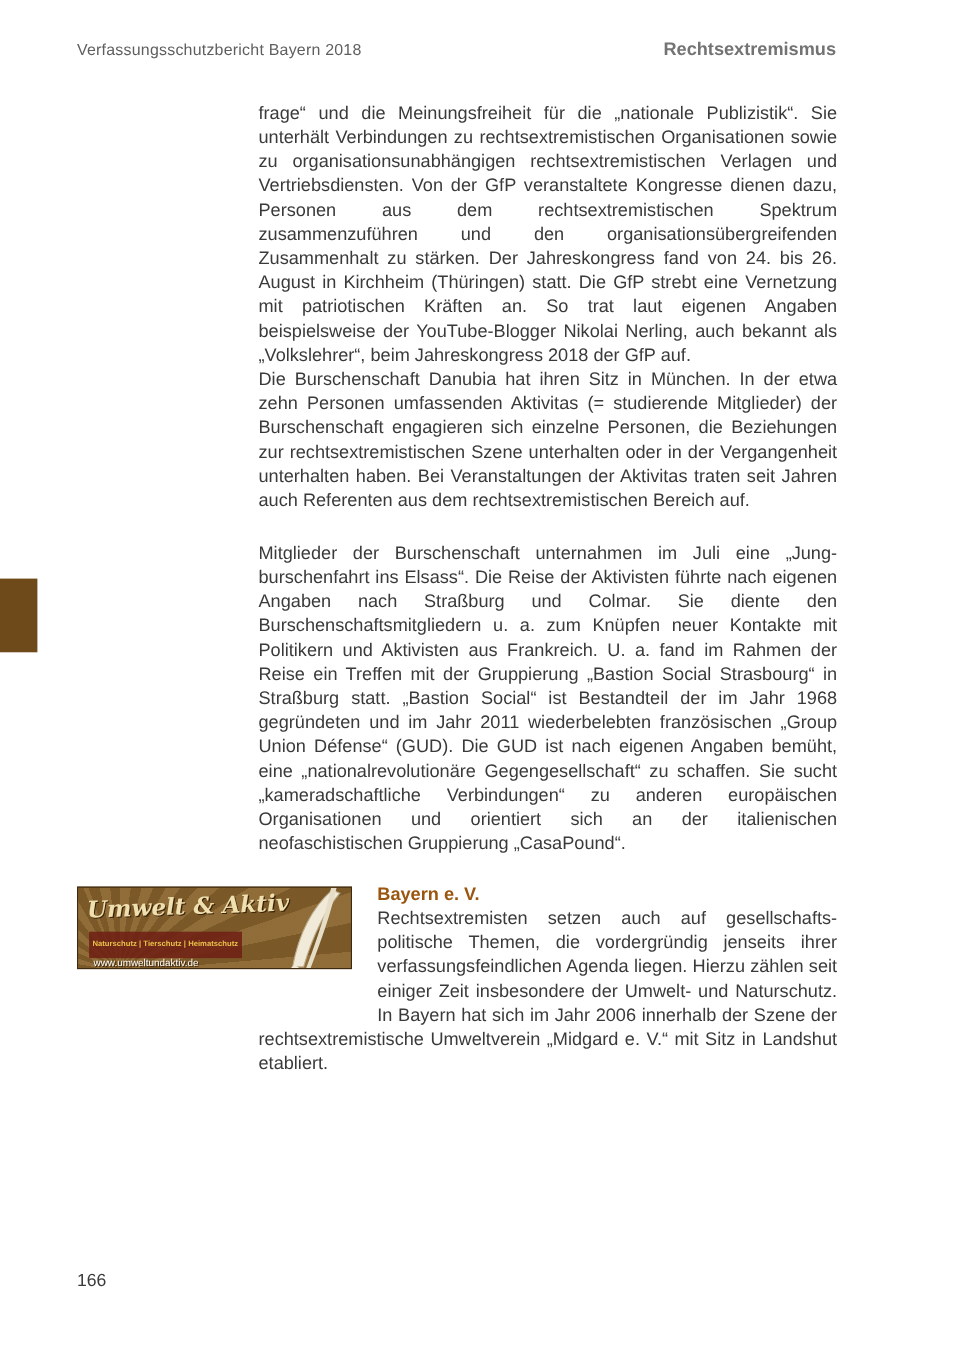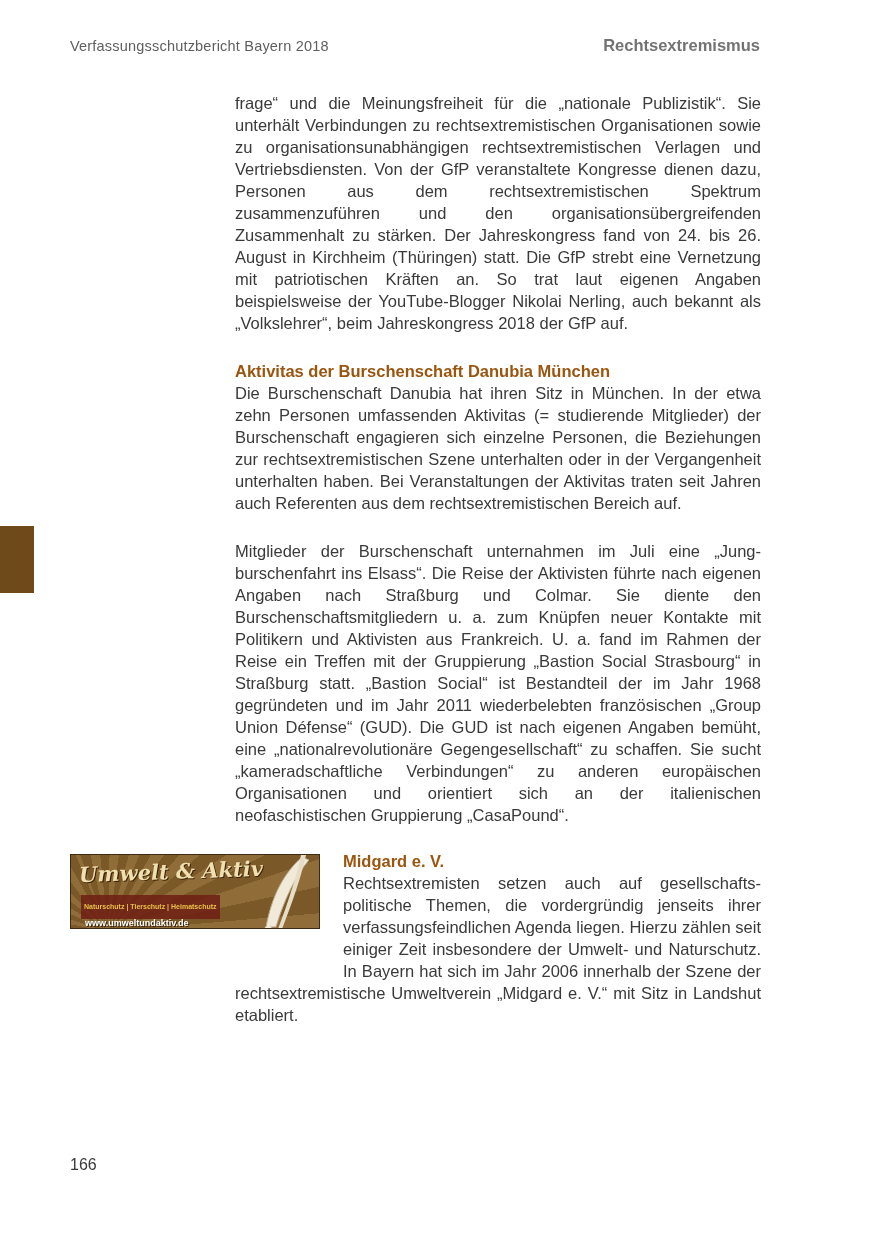--- a/index.html
+++ b/index.html
@@ -103,21 +103,21 @@
     color: #e8c04a;
     background: rgba(110,30,20,0.85);
     padding: 1px 3px;
     white-space: nowrap;
   }
   .cover-url {
     position: absolute;
     left: 14px;
     top: 57px;
     font-size: 9px;
-    font-weight: bold;
+    font-weight: normal;
     color: #ffffff;
     text-shadow: 1px 1px 0 #3a2408;
     white-space: nowrap;
   }
   .cover-quill {
     position: absolute;
     right: 4px;
     top: 0;
     height: 75px;
     width: 62px;
@@ -139,41 +139,40 @@
     <span class="running-left">Verfassungsschutzbericht Bayern 2018</span>
     <span class="running-right">Rechtsextremismus</span>
   </header>
 
   <div class="margin-marker"></div>
 
   <main class="body-column">
 
     <p>frage“ und die Meinungsfreiheit für die „nationale Publizistik“. Sie unterhält Verbindungen zu rechtsextremistischen Organisa­tionen sowie zu organisationsunabhängigen rechtsextremisti­schen Verlagen und Vertriebsdiensten. Von der GfP veranstaltete Kongresse dienen dazu, Personen aus dem rechtsextremisti­schen Spektrum zusammenzuführen und den organisationsüber­greifenden Zusammenhalt zu stärken. Der Jahreskongress fand von 24. bis 26. August in Kirchheim (Thüringen) statt. Die GfP strebt eine Vernetzung mit patriotischen Kräften an. So trat laut eigenen Angaben beispielsweise der YouTube-Blogger Nikolai Nerling, auch bekannt als „Volkslehrer“, beim Jahreskongress 2018 der GfP auf.</p>
 
-    <h3 class="section-heading">Aktivitas der Burschenschaft Danubia München</h3>
 
     <p>Die Burschenschaft Danubia hat ihren Sitz in München. In der etwa zehn Personen umfassenden Aktivitas (= studierende Mit­glieder) der Burschenschaft engagieren sich einzelne Personen, die Beziehungen zur rechtsextremistischen Szene unterhalten oder in der Vergangenheit unterhalten haben. Bei Veranstaltun­gen der Aktivitas traten seit Jahren auch Referenten aus dem rechtsextremistischen Bereich auf.</p>
 
     <p class="para-spaced">Mitglieder der Burschenschaft unternahmen im Juli eine „Jung­burschenfahrt ins Elsass“. Die Reise der Aktivisten führte nach eigenen Angaben nach Straßburg und Colmar. Sie diente den Burschenschaftsmitgliedern u. a. zum Knüpfen neuer Kontakte mit Politikern und Aktivisten aus Frankreich. U. a. fand im Rah­men der Reise ein Treffen mit der Gruppierung „Bastion Social Strasbourg“ in Straßburg statt. „Bastion Social“ ist Bestandteil der im Jahr 1968 gegründeten und im Jahr 2011 wiederbeleb­ten französischen „Group Union Défense“ (GUD). Die GUD ist nach eigenen Angaben bemüht, eine „nationalrevolutionäre Ge­gengesellschaft“ zu schaffen. Sie sucht „kameradschaftliche Verbindungen“ zu anderen europäischen Organisationen und ori­entiert sich an der italienischen neofaschistischen Gruppierung „CasaPound“.</p>
 
     <section class="midgard-section">
 
       <div class="cover">
         <div class="cover-rays"></div>
         <svg class="cover-quill" viewBox="0 0 60 75" xmlns="http://www.w3.org/2000/svg">
           <path d="M48 2 C 30 18, 18 40, 12 72 L 22 72 C 30 45, 42 20, 55 5 Z" fill="#f2ead8" stroke="#b8a888" stroke-width="1"></path>
           <path d="M52 0 C 47 22, 39 46, 28 74 L 24 74 C 34 48, 43 20, 47 0 Z" fill="#e6ddc6"></path>
           <path d="M14 70 L 8 75 L 18 73 Z" fill="#f2ead8"></path>
         </svg>
         <div class="cover-title">Umwelt &amp; Aktiv</div>
         <div class="cover-subtitle">Naturschutz | Tierschutz | Heimatschutz</div>
         <div class="cover-url">www.umweltundaktiv.de</div>
       </div>
 
-      <h3 class="section-heading" style="margin-top:0;">Midgard e. V.</h3>
+      <h3 class="section-heading" style="margin-top:0;">Bayern e. V.</h3>
 
       <p>Rechtsextremisten setzen auch auf gesellschafts­politische Themen, die vordergründig jenseits ihrer verfassungsfeindlichen Agenda liegen. Hierzu zäh­len seit einiger Zeit insbesondere der Umwelt- und Naturschutz. In Bayern hat sich im Jahr 2006 innerhalb der Sze­ne der rechtsextremistische Umweltverein „Midgard e. V.“ mit Sitz in Landshut etabliert.</p>
 
     </section>
 
   </main>
 
   <footer class="page-footer">
     <span>166</span>
   </footer>

